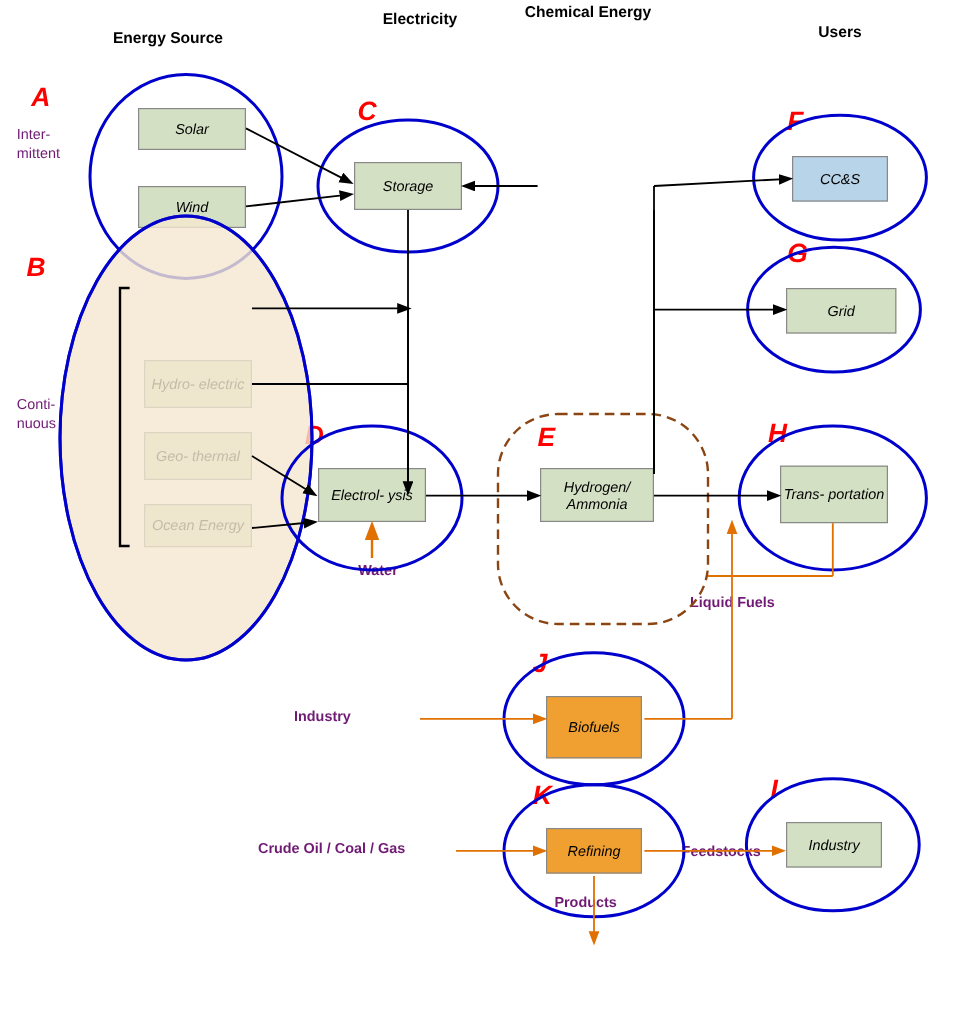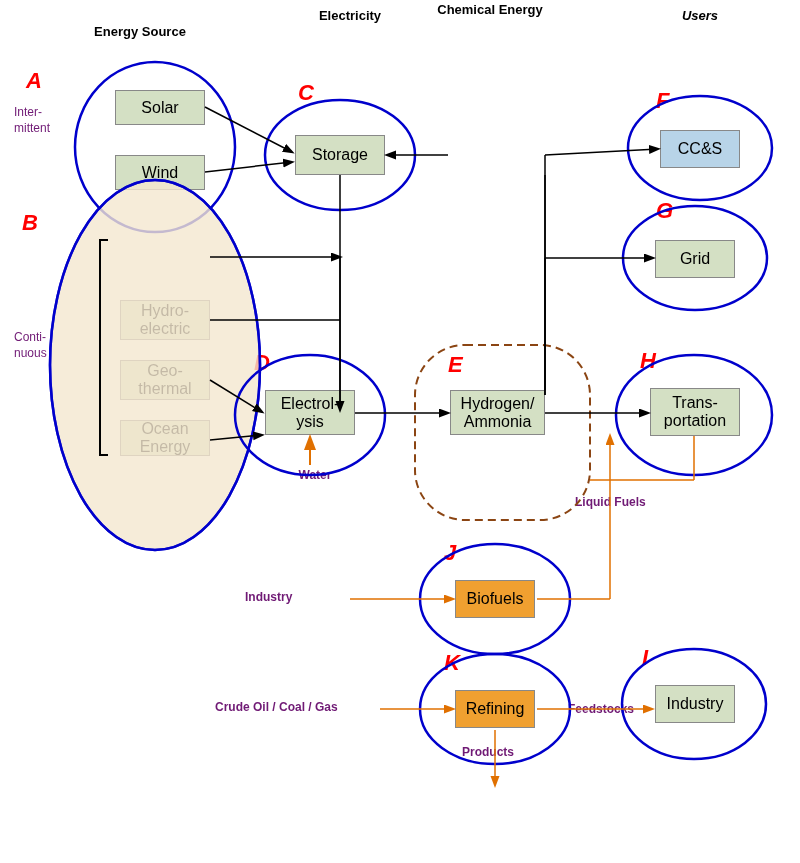--- a/index.html
+++ b/index.html
@@ -28,22 +28,23 @@
 
     
     .box {
       position: absolute;
       background: #d4e0c4;
       border: 1px solid #888;
       display: flex;
       align-items: center;
       justify-content: center;
       text-align: center;
-      font-size: 16px;
+      font-size: 12px;
       color: #000;
+      font-style: italic;
     }
     .box-blue {
       background: #b8d4e8;
       border: 1px solid #888;
     }
     .box-orange {
       background: #f0a030;
       border: 1px solid #888;
     }
 
@@ -76,21 +77,21 @@
     }
   </style>
 </head>
 <body>
 
 <div class="diagram">
 
   <div class="col-header" style="left:60px; top:8px; width:160px;margin-top:16px;">Energy Source</div>
   <div class="col-header" style="left:300px; top:8px; width:100px;">Electricity</div>
   <div class="col-header" style="left:430px; top:2px; width:120px;">Chemical Energy</div>
-  <div class="col-header" style="left:640px; top:8px; width:120px;font-style:italic;">Users</div>
+  <div class="col-header" style="left:640px; top:19px; width:120px;">Users</div>
 
   <div class="box" style="left:115px; top:90px; width:90px; height:35px;">Solar</div>
 
   <div class="box" style="left:115px; top:155px; width:90px; height:35px;">Wind</div>
 
 
   <div class="box" style="left:120px; top:300px; width:90px; height:40px;">Hydro-
 electric</div>
 
   <div class="box" style="left:120px; top:360px; width:90px; height:40px;">Geo-
@@ -102,26 +103,26 @@
   <div class="box" style="left:295px; top:135px; width:90px; height:40px;">Storage</div>
 
   <div class="box" style="left:265px; top:390px; width:90px; height:45px;">Electrol-
 ysis</div>
 
   <div class="box" style="left:450px; top:390px; width:95px; height:45px;">Hydrogen/
 Ammonia</div>
 
   <div class="box box-blue" style="left:660px; top:130px; width:80px; height:38px;">CC&amp;S</div>
 
-  <div class="box" style="left:655px; top:240px; width:80px; height:38px;text-align:right;">Grid</div>
+  <div class="box" style="left:655px; top:240px; width:92px; height:38px;text-align:right;">Grid</div>
 
   <div class="box" style="left:650px; top:388px; width:90px; height:48px;">Trans-
 portation</div>
 
-  <div class="box box-orange" style="left:455px; top:580px; width:80px; height:38px;">Biofuels</div>
+  <div class="box box-orange" style="left:455px; top:580px; width:80px; height:52px;">Biofuels</div>
 
   <div class="box box-orange" style="left:455px; top:690px; width:80px; height:38px;">Refining</div>
 
   <div class="box" style="left:655px; top:685px; width:80px; height:38px;">Industry</div>
 
   <div class="text-label" style="left:14px; top:105px; width:42px; line-height:1.3;">Inter-<br>mittent</div>
 
   <div class="text-label" style="left:14px; top:330px; width:42px; line-height:1.3;">Conti-<br>nuous</div>
 
   <div class="text-label text-bold" style="left:285px; top:468px; width:60px; text-align:center;">Water</div>

